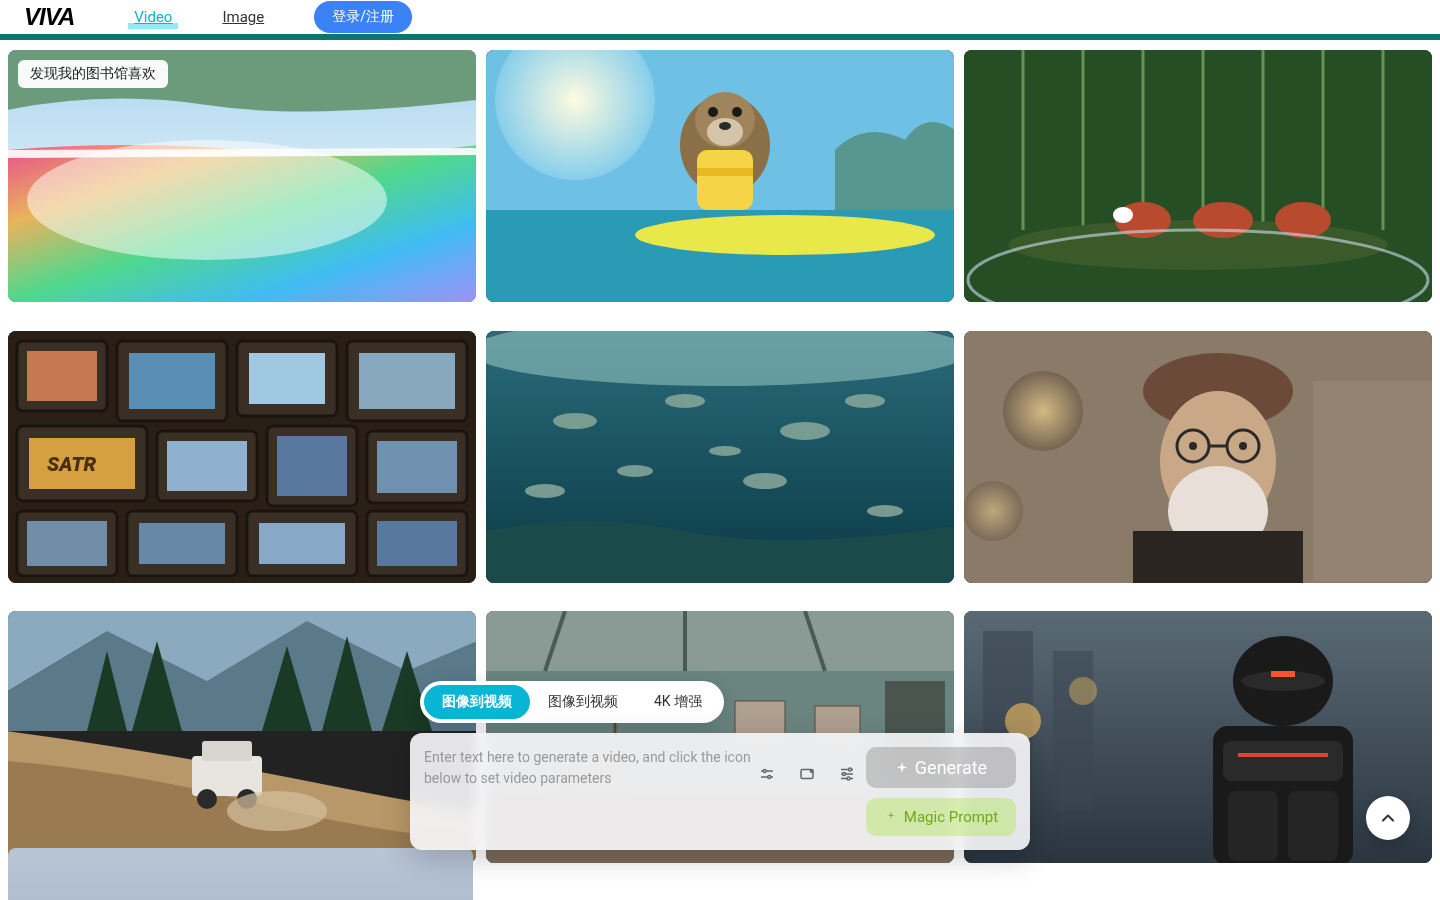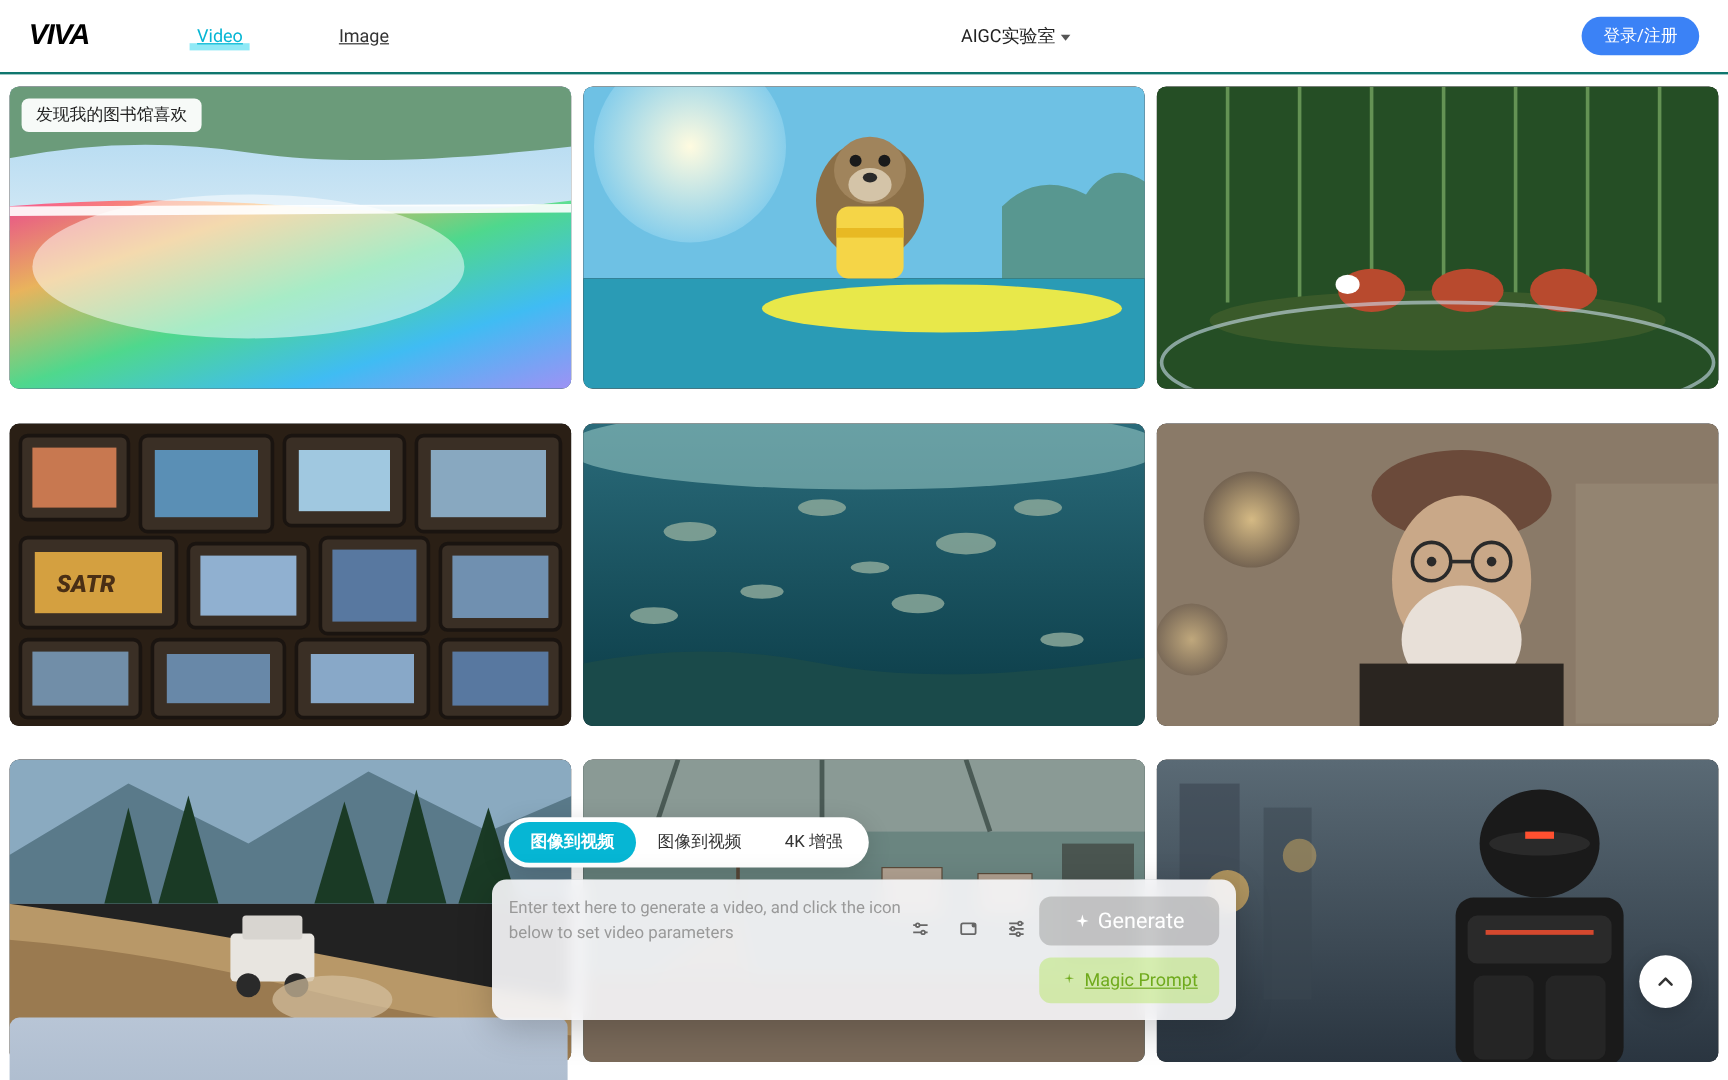--- a/index.html
+++ b/index.html
@@ -6,29 +6,28 @@
 body {
   font-family: -apple-system, BlinkMacSystemFont, "Segoe UI", Roboto, sans-serif;
   width: 1440px;
   height: 900px;
   overflow: hidden;
   background: #fff;
   position: relative;
 }
 
 .header {
-  height: 62px;
+  height: 40px;
   display: flex;
   align-items: center;
   padding: 0 24px;
-  border-bottom: 2px solid #0f766e;
+  border-bottom: 6px solid #0f766e;
   background: #fff;
   position: relative;
   z-index: 10;
-  gap: 30px;
 }
 .logo {
   font-family: Arial, sans-serif;
   font-size: 24px;
   font-weight: 900;
   letter-spacing: -1px;
   font-style: italic;
   margin-right: 60px;
 }
 .nav-item {
@@ -198,21 +197,20 @@
   color: rgba(101,163,13,0.9);
   padding: 10px;
   border-radius: 10px;
   text-align: center;
   font-size: 15px;
   cursor: pointer;
   display: flex;
   align-items: center;
   justify-content: center;
   gap: 6px;
-  text-decoration: underline;
 }
 
 
 .scroll-top {
   position: absolute;
   right: 30px;
   bottom: 60px;
   width: 44px;
   height: 44px;
   border-radius: 50%;
@@ -236,26 +234,20 @@
   background: linear-gradient(180deg, #b8c5d6, #8fa3b8);
 }
 </style>
 </head>
 <body>
 
 <div class="header">
   <div class="logo">VIVA</div>
   <div class="nav-item active">Video</div>
   <div class="nav-item">Image</div>
-  <div class="nav-center">
-    <div class="nav-center-item">
-      <span>AIGC实验室</span>
-      <span class="chev"></span>
-    </div>
-  </div>
   <div class="login-btn">登录/注册</div>
 </div>
 
 <div class="gallery">
 
   <div class="card">
     <div class="badge">发现我的图书馆喜欢</div>
     <svg viewBox="0 0 470 252" preserveAspectRatio="xMidYMid slice">
       <defs>
         <linearGradient id="sky1" x1="0" y1="0" x2="0" y2="1">

